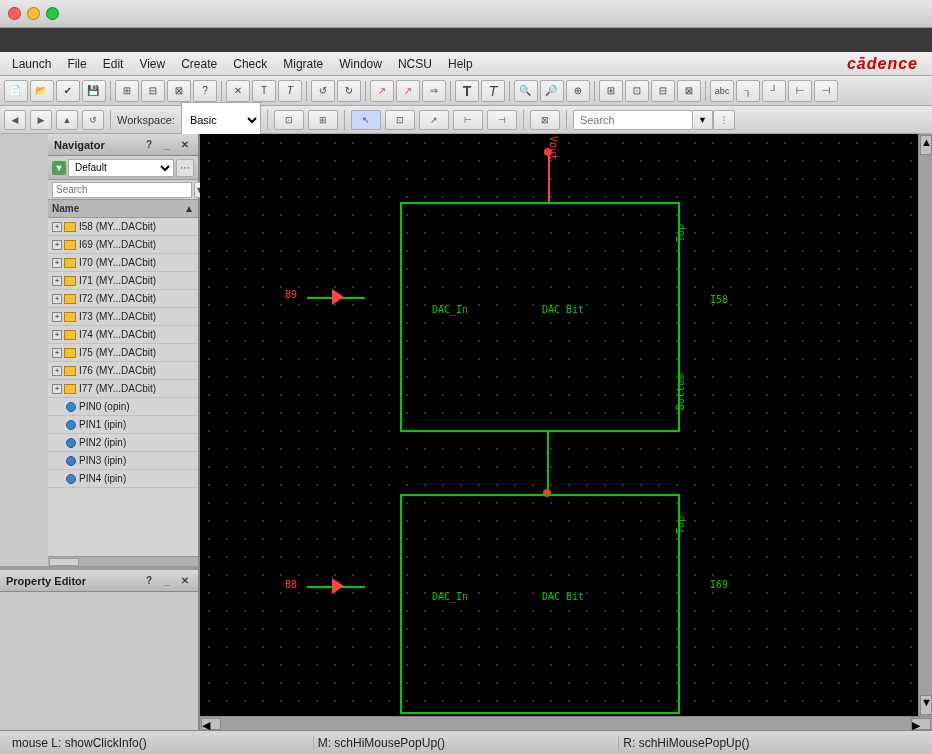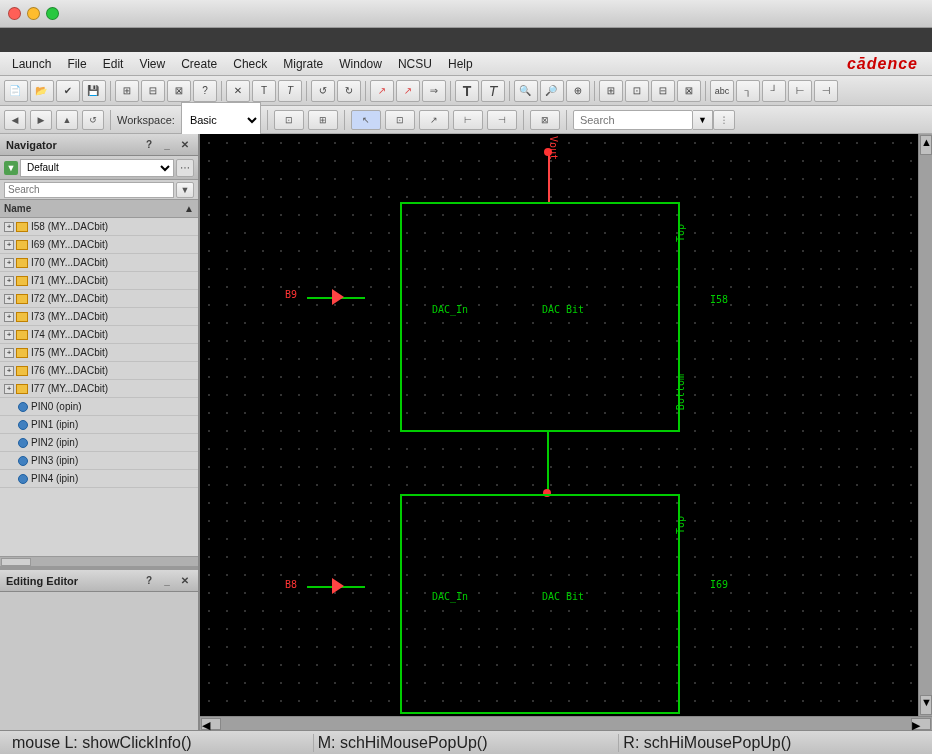--- a/index.html
+++ b/index.html
@@ -129,21 +129,21 @@
     .sch-pin-red { position: absolute; width: 8px; height: 8px; background: #ff3333; border-radius: 50%; }
 
     
     .v-scroll { width: 14px; background: #a0a0a0; border-left: 1px solid #888; }
     .h-scroll { height: 14px; background: #a0a0a0; border-top: 1px solid #888; }
 
     
     .status-bar {
       width: 100%; height: 24px; background: linear-gradient(to bottom, #d8d8d8, #c0c0c0);
       display: flex; align-items: center; padding: 0 8px; border-top: 1px solid #888;
-      font-size: 16px; color: #222; gap: 0;
+      font-size: 12px; color: #222; gap: 0;
     }
     .status-section { flex: 1; padding: 0 4px; border-right: 1px solid #aaa; }
     .status-section:last-child { border-right: none; }
 
     
     .cmd-bar {
       width: 100%; height: 24px; background: #c8c8c8;
       display: flex; align-items: center; padding: 0 8px; border-top: 1px solid #999;
       font-size: 10px; color: #222; gap: 8px;
     }
@@ -248,21 +248,21 @@
     <input type="text" class="search-box-top" placeholder="Search" style="">
     <div class="search-dropdown">▼</div>
     <div class="nav-btn">⋮</div>
   </div>
 </div>
 
 <div style="display:flex; flex: 1; height: calc(754px - 28px - 24px - 30px - 28px - 24px - 24px);">
 
   <div class="left-panels">
 
-    <div class="navigator" style="flex: 1; min-height: 0;">
+    <div class="navigator" style="flex: 1; min-height: 0; padding-left: 48px;">
       <div class="panel-header">
         <span>Navigator</span>
         <div class="panel-header-icons">
           <div class="panel-icon">?</div>
           <div class="panel-icon">_</div>
           <div class="panel-icon">✕</div>
         </div>
       </div>
       <div class="panel-toolbar">
         <div style="width:14px;height:14px;background:#50a050;border-radius:2px;display:flex;align-items:center;justify-content:center;font-size:9px;color:white;">▼</div>
@@ -356,21 +356,21 @@
 
       <div style="height:10px;background:#b0b0b0;border-top:1px solid #999;display:flex;">
         <div style="width:30px;height:8px;background:#d0d0d0;margin:1px;border:1px solid #999;"></div>
       </div>
     </div>
 
     <div class="panel-divider"></div>
 
     <div class="prop-editor" style="height:160px;min-height:80px;">
       <div class="panel-header">
-        <span>Editing Editor</span>
+        <span>Property Editor</span>
         <div class="panel-header-icons">
           <div class="panel-icon">?</div>
           <div class="panel-icon">_</div>
           <div class="panel-icon">✕</div>
         </div>
       </div>
       <div style="flex:1;background:#c8c8c8;"></div>
     </div>
   </div>
 

